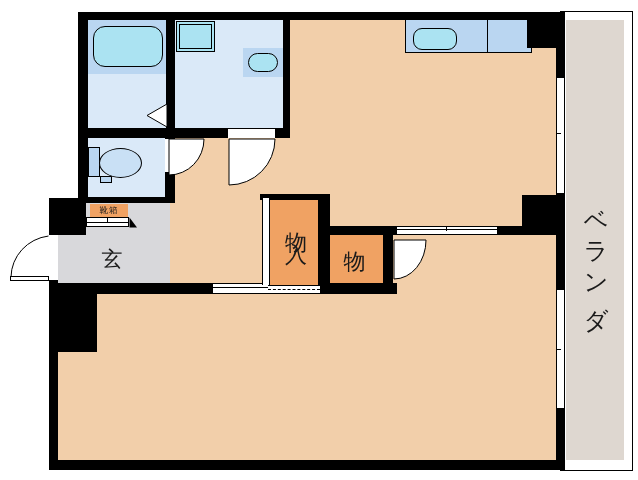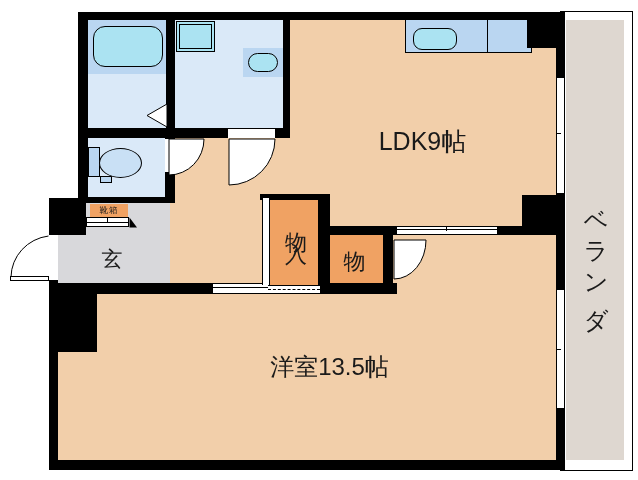--- a/index.html
+++ b/index.html
@@ -112,20 +112,18 @@
 
   <svg class="overlay" width="638" height="480" viewBox="0 0 638 480">
     <path d="M169,139 L204,139 A35,36 0 0 1 169,175 Z" fill="#fff" stroke="#000" stroke-width="1"></path>
     <path d="M229,139 L275,139 A46,46 0 0 1 229,185 Z" fill="#fff" stroke="#000" stroke-width="1"></path>
     <path d="M394,240 L426,240 A32,39 0 0 1 394,279 Z" fill="#fff" stroke="#000" stroke-width="1"></path>
     <path d="M48.5,236 A43,42 0 0 0 11,277" fill="none" stroke="#000" stroke-width="1"></path>
     <path d="M167,104 L167,127 L147,115.5 Z" fill="#fff" stroke="#000" stroke-width="1"></path>
     <path d="M129.5,217.5 L137,227.5 L129.5,227.5 Z" fill="#000"></path>
   </svg>
 
-  <div class="lbl" style="left:350px;top:125px;width:145px;font-size:25px;text-align:center;">LDK9帖</div>
-  <div class="lbl" style="left:227px;top:351px;width:205px;font-size:24px;text-align:center;">洋室13.5帖</div>
   <div class="lbl" style="left:90px;top:245px;width:44px;font-size:21px;text-align:center;">玄</div>
   <div class="lbl vert" style="left:281px;top:214px;height:72px;font-size:22px;letter-spacing:11px;">物入</div>
   <div class="lbl" style="left:332px;top:247px;width:45px;font-size:22px;text-align:center;">物</div>
   <div class="lbl vert" style="left:580px;top:193px;height:130px;font-size:24px;letter-spacing:5px;">ベランダ</div>
 
 </div>
 
 </body></html>

